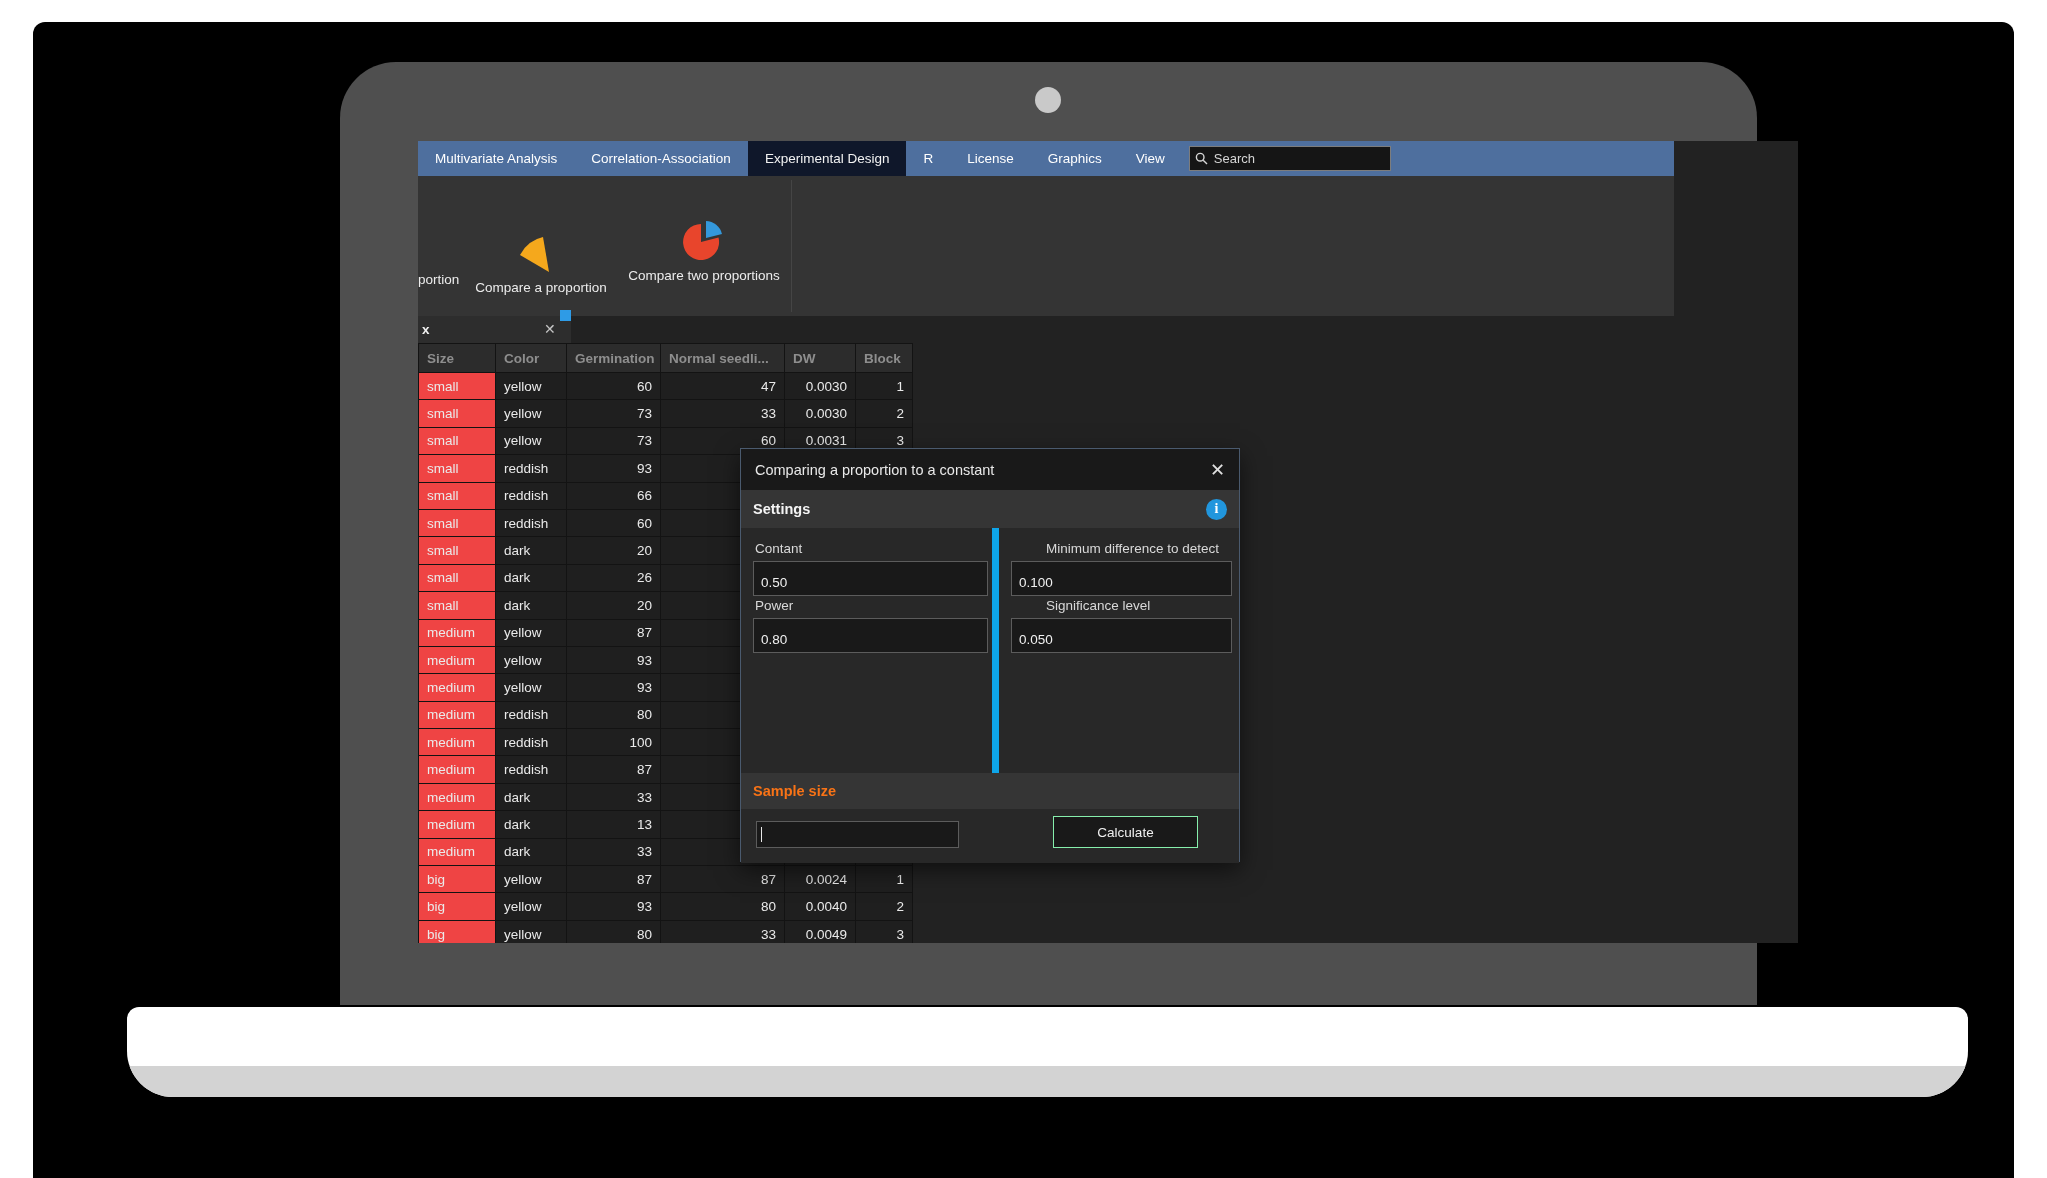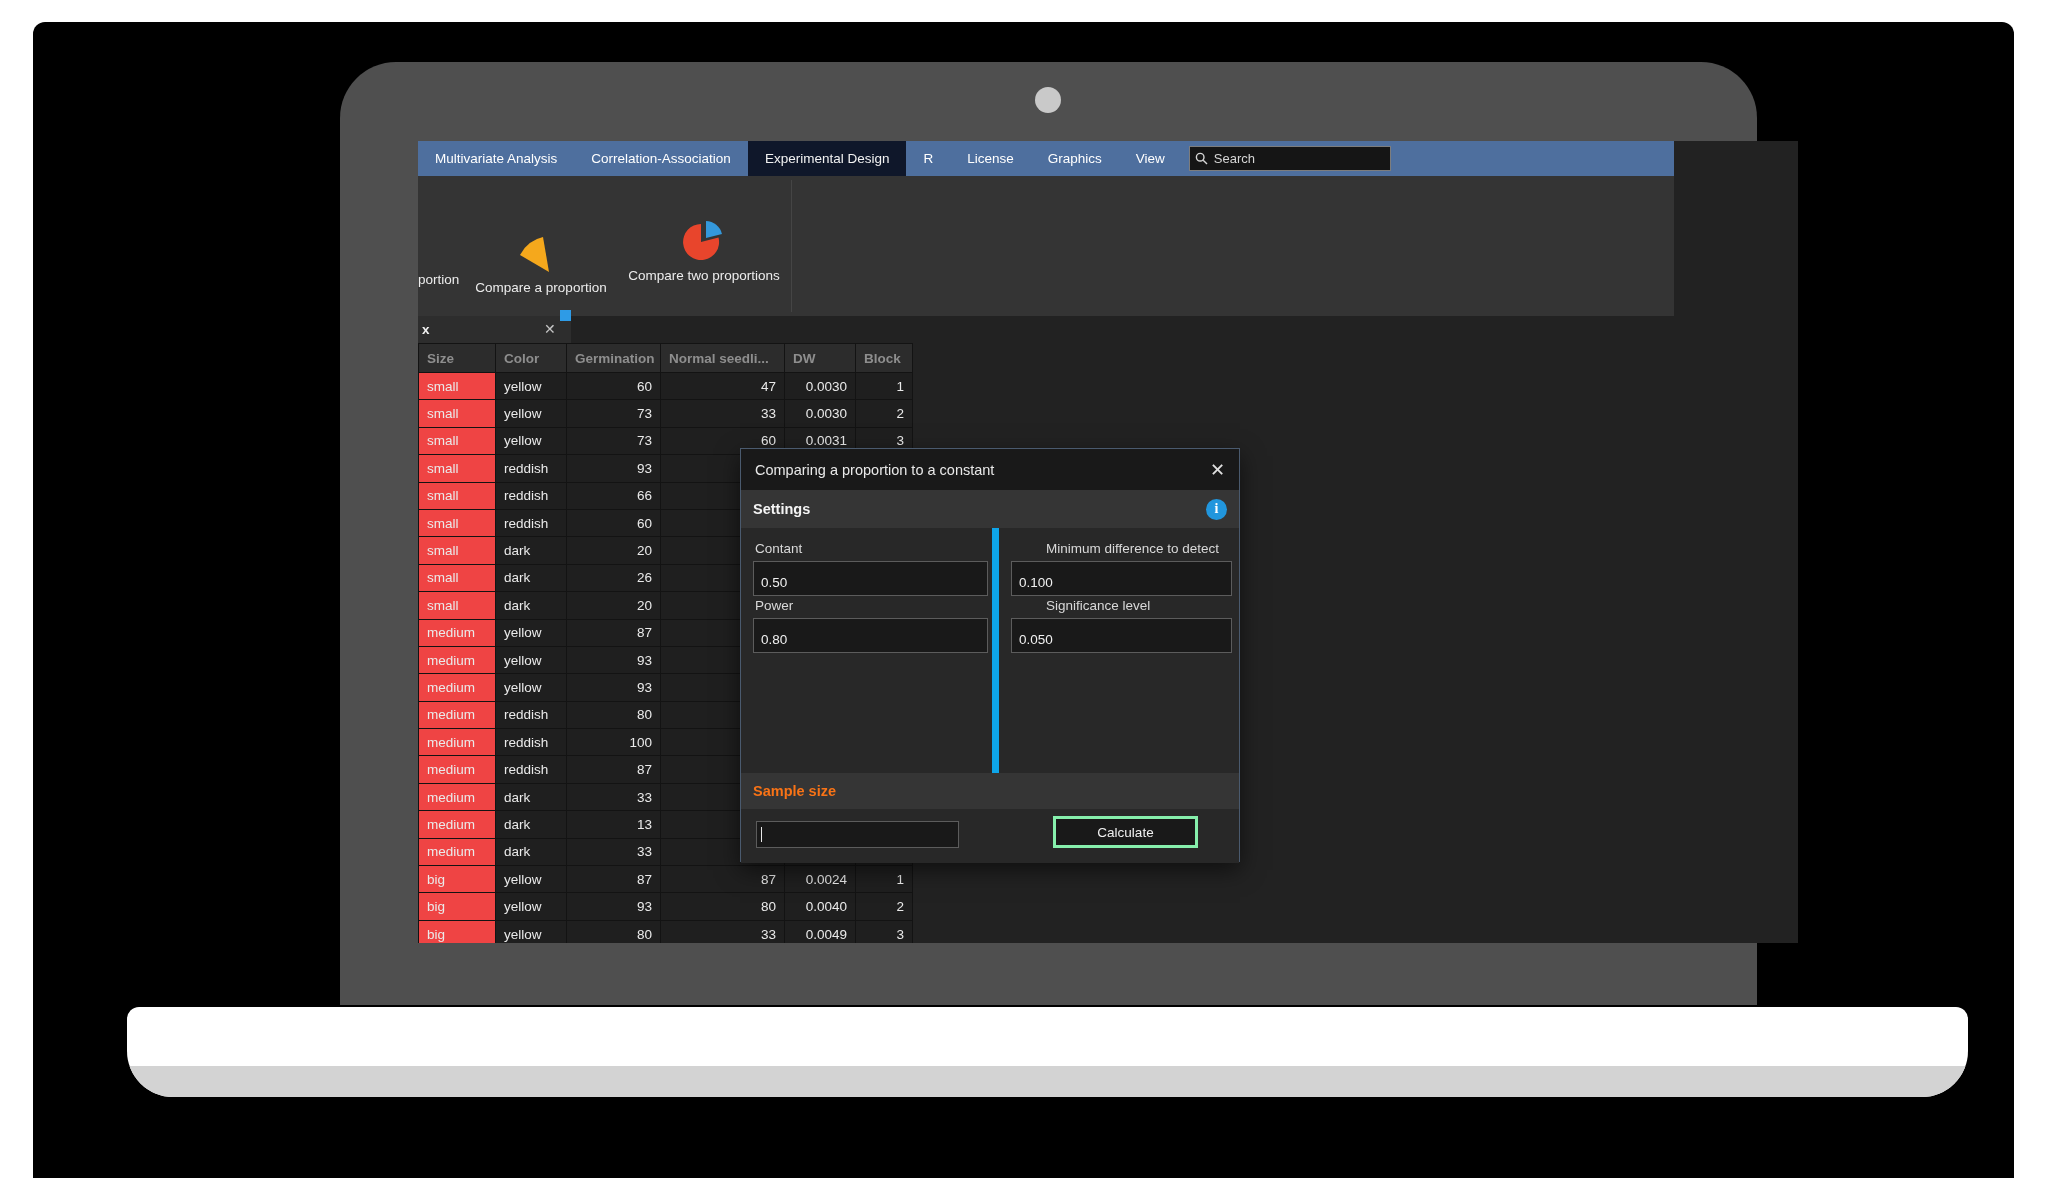--- a/index.html
+++ b/index.html
@@ -70,21 +70,21 @@
   .left .fld-label{left:14px;}
   .left .fld-input{left:12px;width:226px;}
   .right .fld-label{left:14px;margin-left:33px;}
   .right .fld-input{left:12px;width:212px;}
   .row1-label{top:13px;} .row1-input{top:33px;} .row2-label{top:70px;} .row2-input{top:90px;}
   .dlg-sample{height:36px;background:#353535;display:flex;align-items:center;padding:0 12px;}
   .dlg-sample .txt{font-size:14.5px;font-weight:bold;color:#f97316;}
   .dlg-bottom{position:relative;height:54px;background:#282828;}
   .sample-input{position:absolute;left:15px;top:12px;width:201px;height:25px;background:#191919;border:1px solid #5c5c5c;display:flex;align-items:center;}
   .caret{width:1px;height:15px;background:#e8e8e8;margin-left:4px;}
-  .calc-btn{position:absolute;left:312px;top:7px;width:145px;height:32px;background:#191919;border:3px solid #86efac;color:#f0f0f0;font-size:13.5px;font-family:inherit;cursor:default;}
+  .calc-btn{position:absolute;left:312px;top:7px;width:145px;height:32px;background:#191919;border:1px solid #86efac;color:#f0f0f0;font-size:13.5px;font-family:inherit;cursor:default;}
 </style>
 </head>
 <body>
 
 <div class="sheet"></div>
 <div class="bezel"></div>
 <div class="webcam"></div>
 
 <div class="app">
 

